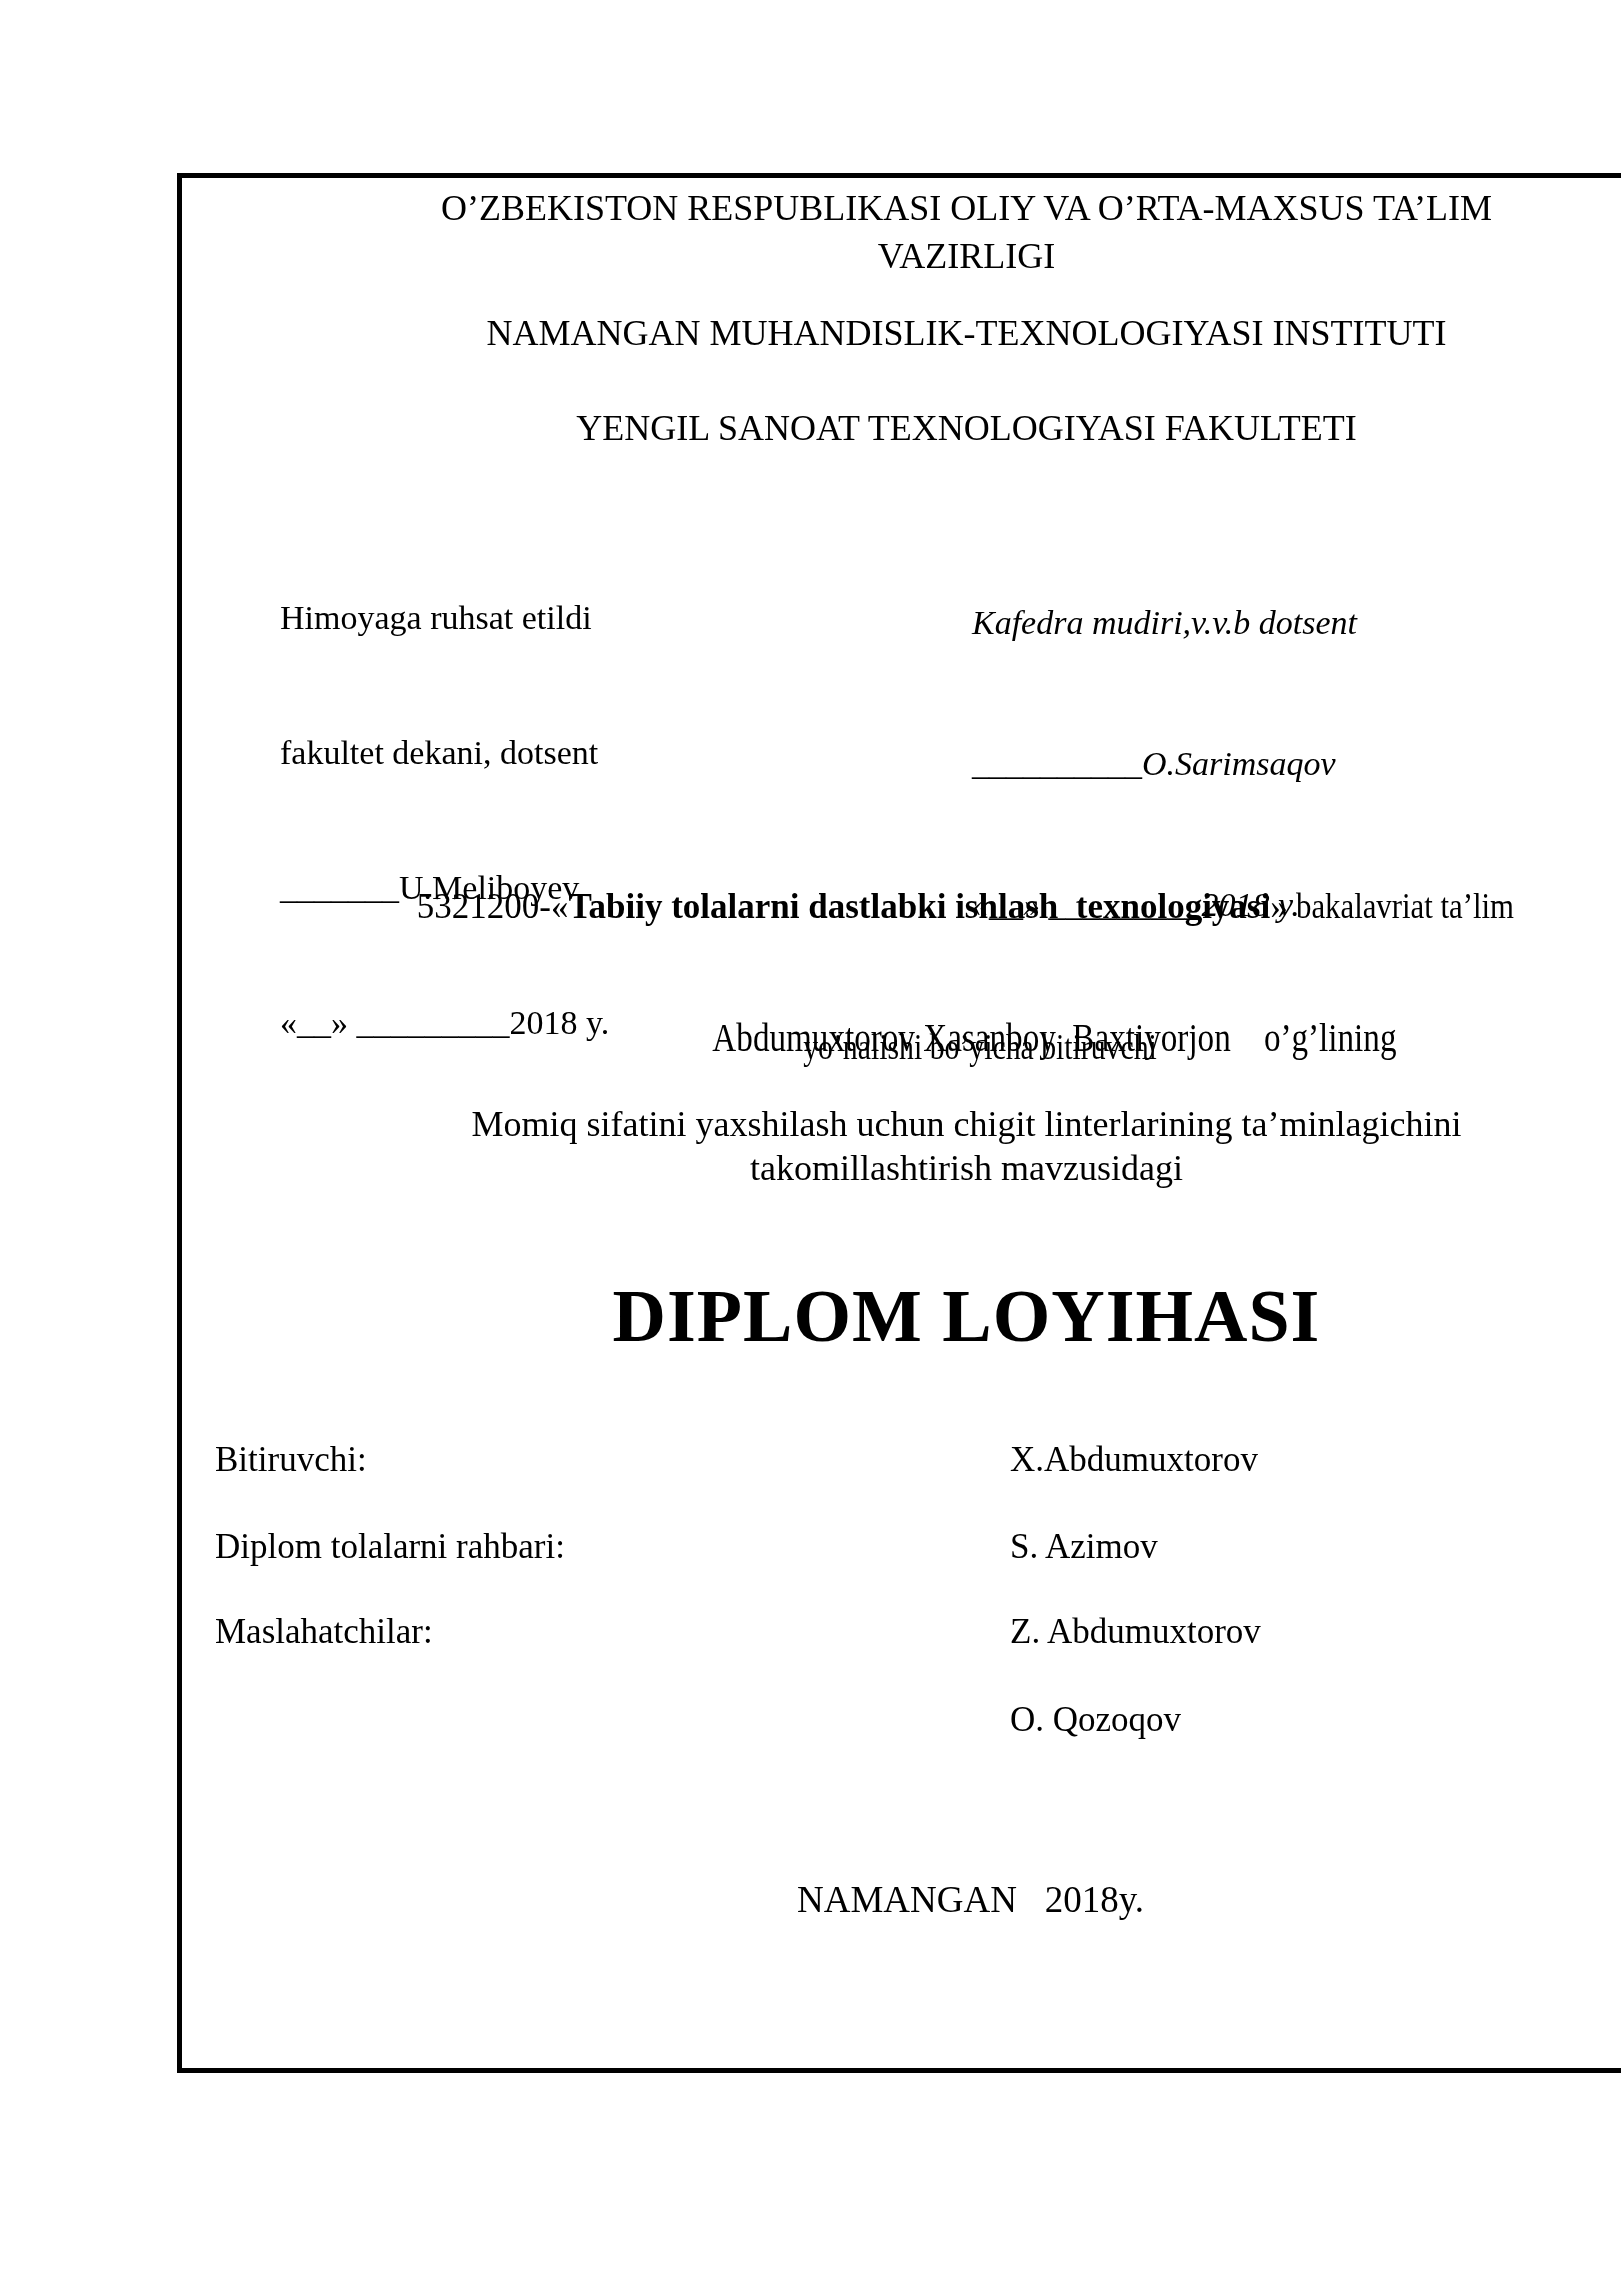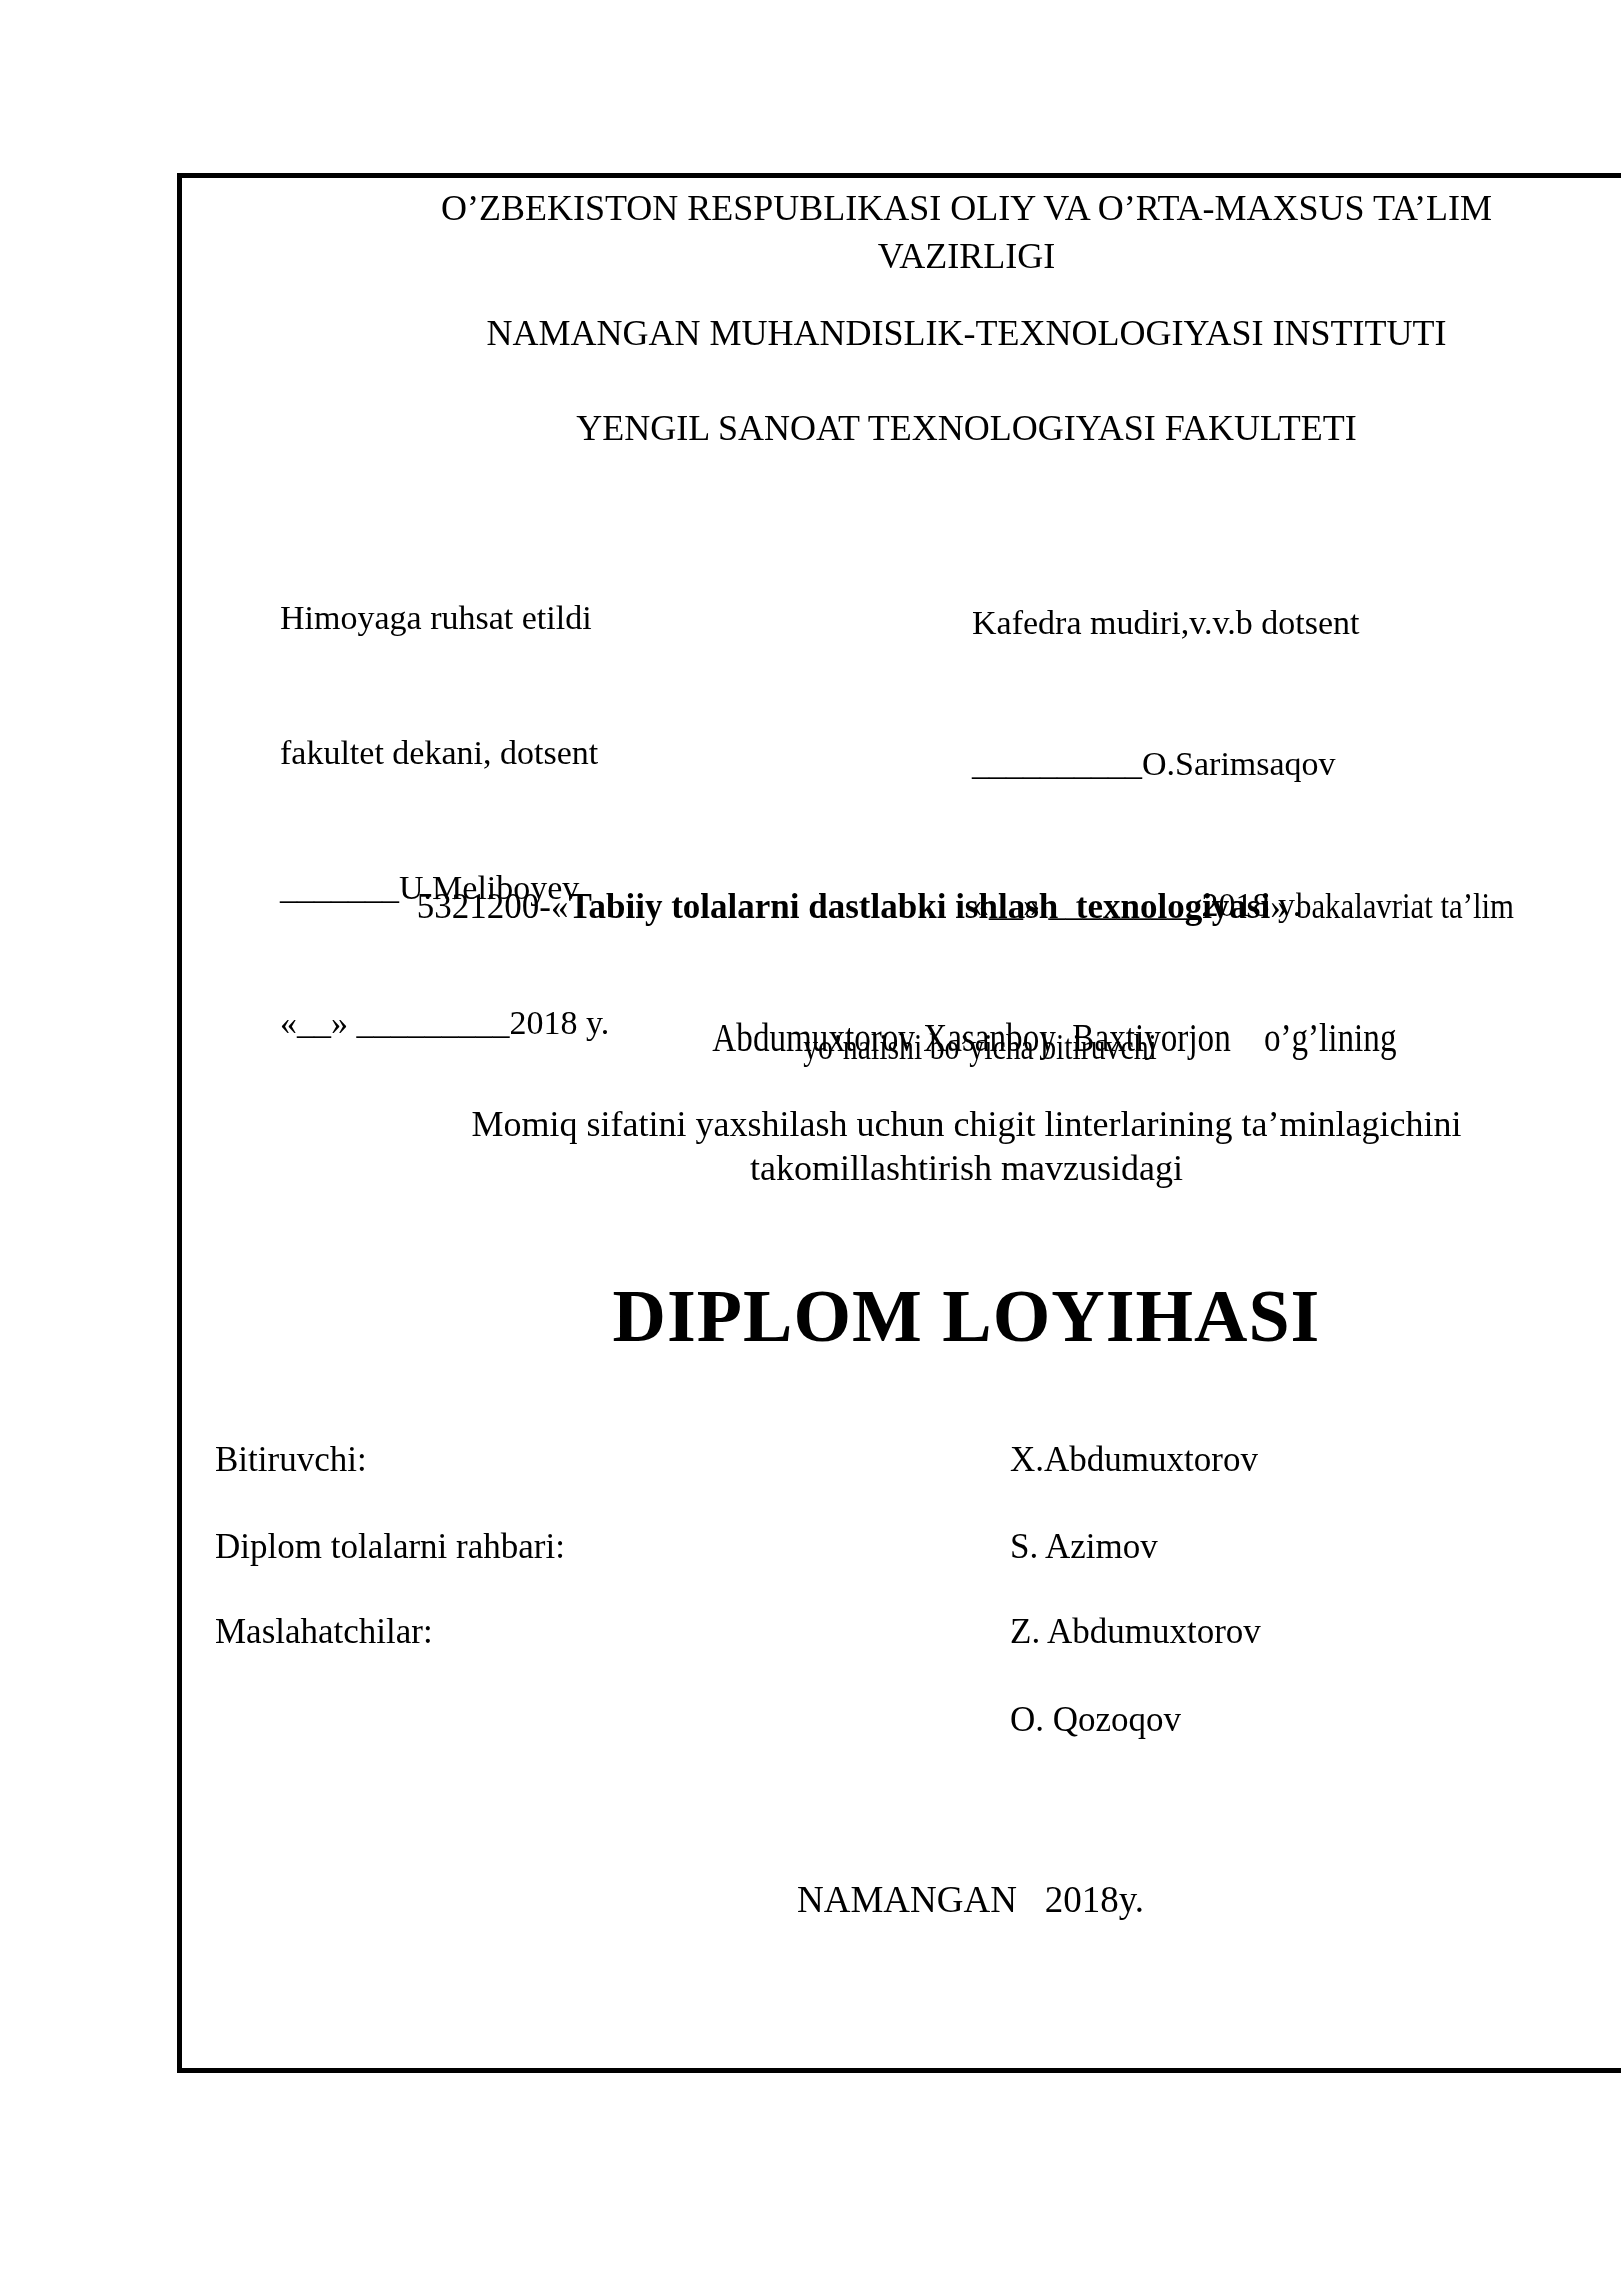--- a/index.html
+++ b/index.html
@@ -49,21 +49,21 @@
 
     <div class="abs ctr hdr" style="top:226px">YENGIL SANOAT TEXNOLOGIYASI FAKULTETI</div>
 
     <div class="abs appr appr-left pre" style="top:327px">
       <div>Himoyaga ruhsat etildi</div>
       <div>fakultet dekani, dotsent</div>
       <div>_______U.Meliboyev</div>
       <div>«__» _________2018 y.</div>
     </div>
 
-    <div class="abs appr appr-right pre" style="top:327px; line-height:47px;">
+    <div class="abs appr appr-right pre" style="top:327px; line-height:47px;font-style:italic;">
       <div>Kafedra mudiri,v.v.b dotsent</div>
       <div>__________O.Sarimsaqov</div>
       <div>«__» _________2018 y.</div>
     </div>
 
     <div class="abs ctr prog pre" style="top:611px">
       <div><span>5321200-«</span><b>Tabiiy tolalarni dastlabki ishlash  texnologiyasi</b><span>» </span><span class="cond-left">bakalavriat ta’lim</span></div>
       <div><span class="cond">yo’nalishi bo’yicha bitiruvchi</span></div>
     </div>
 

